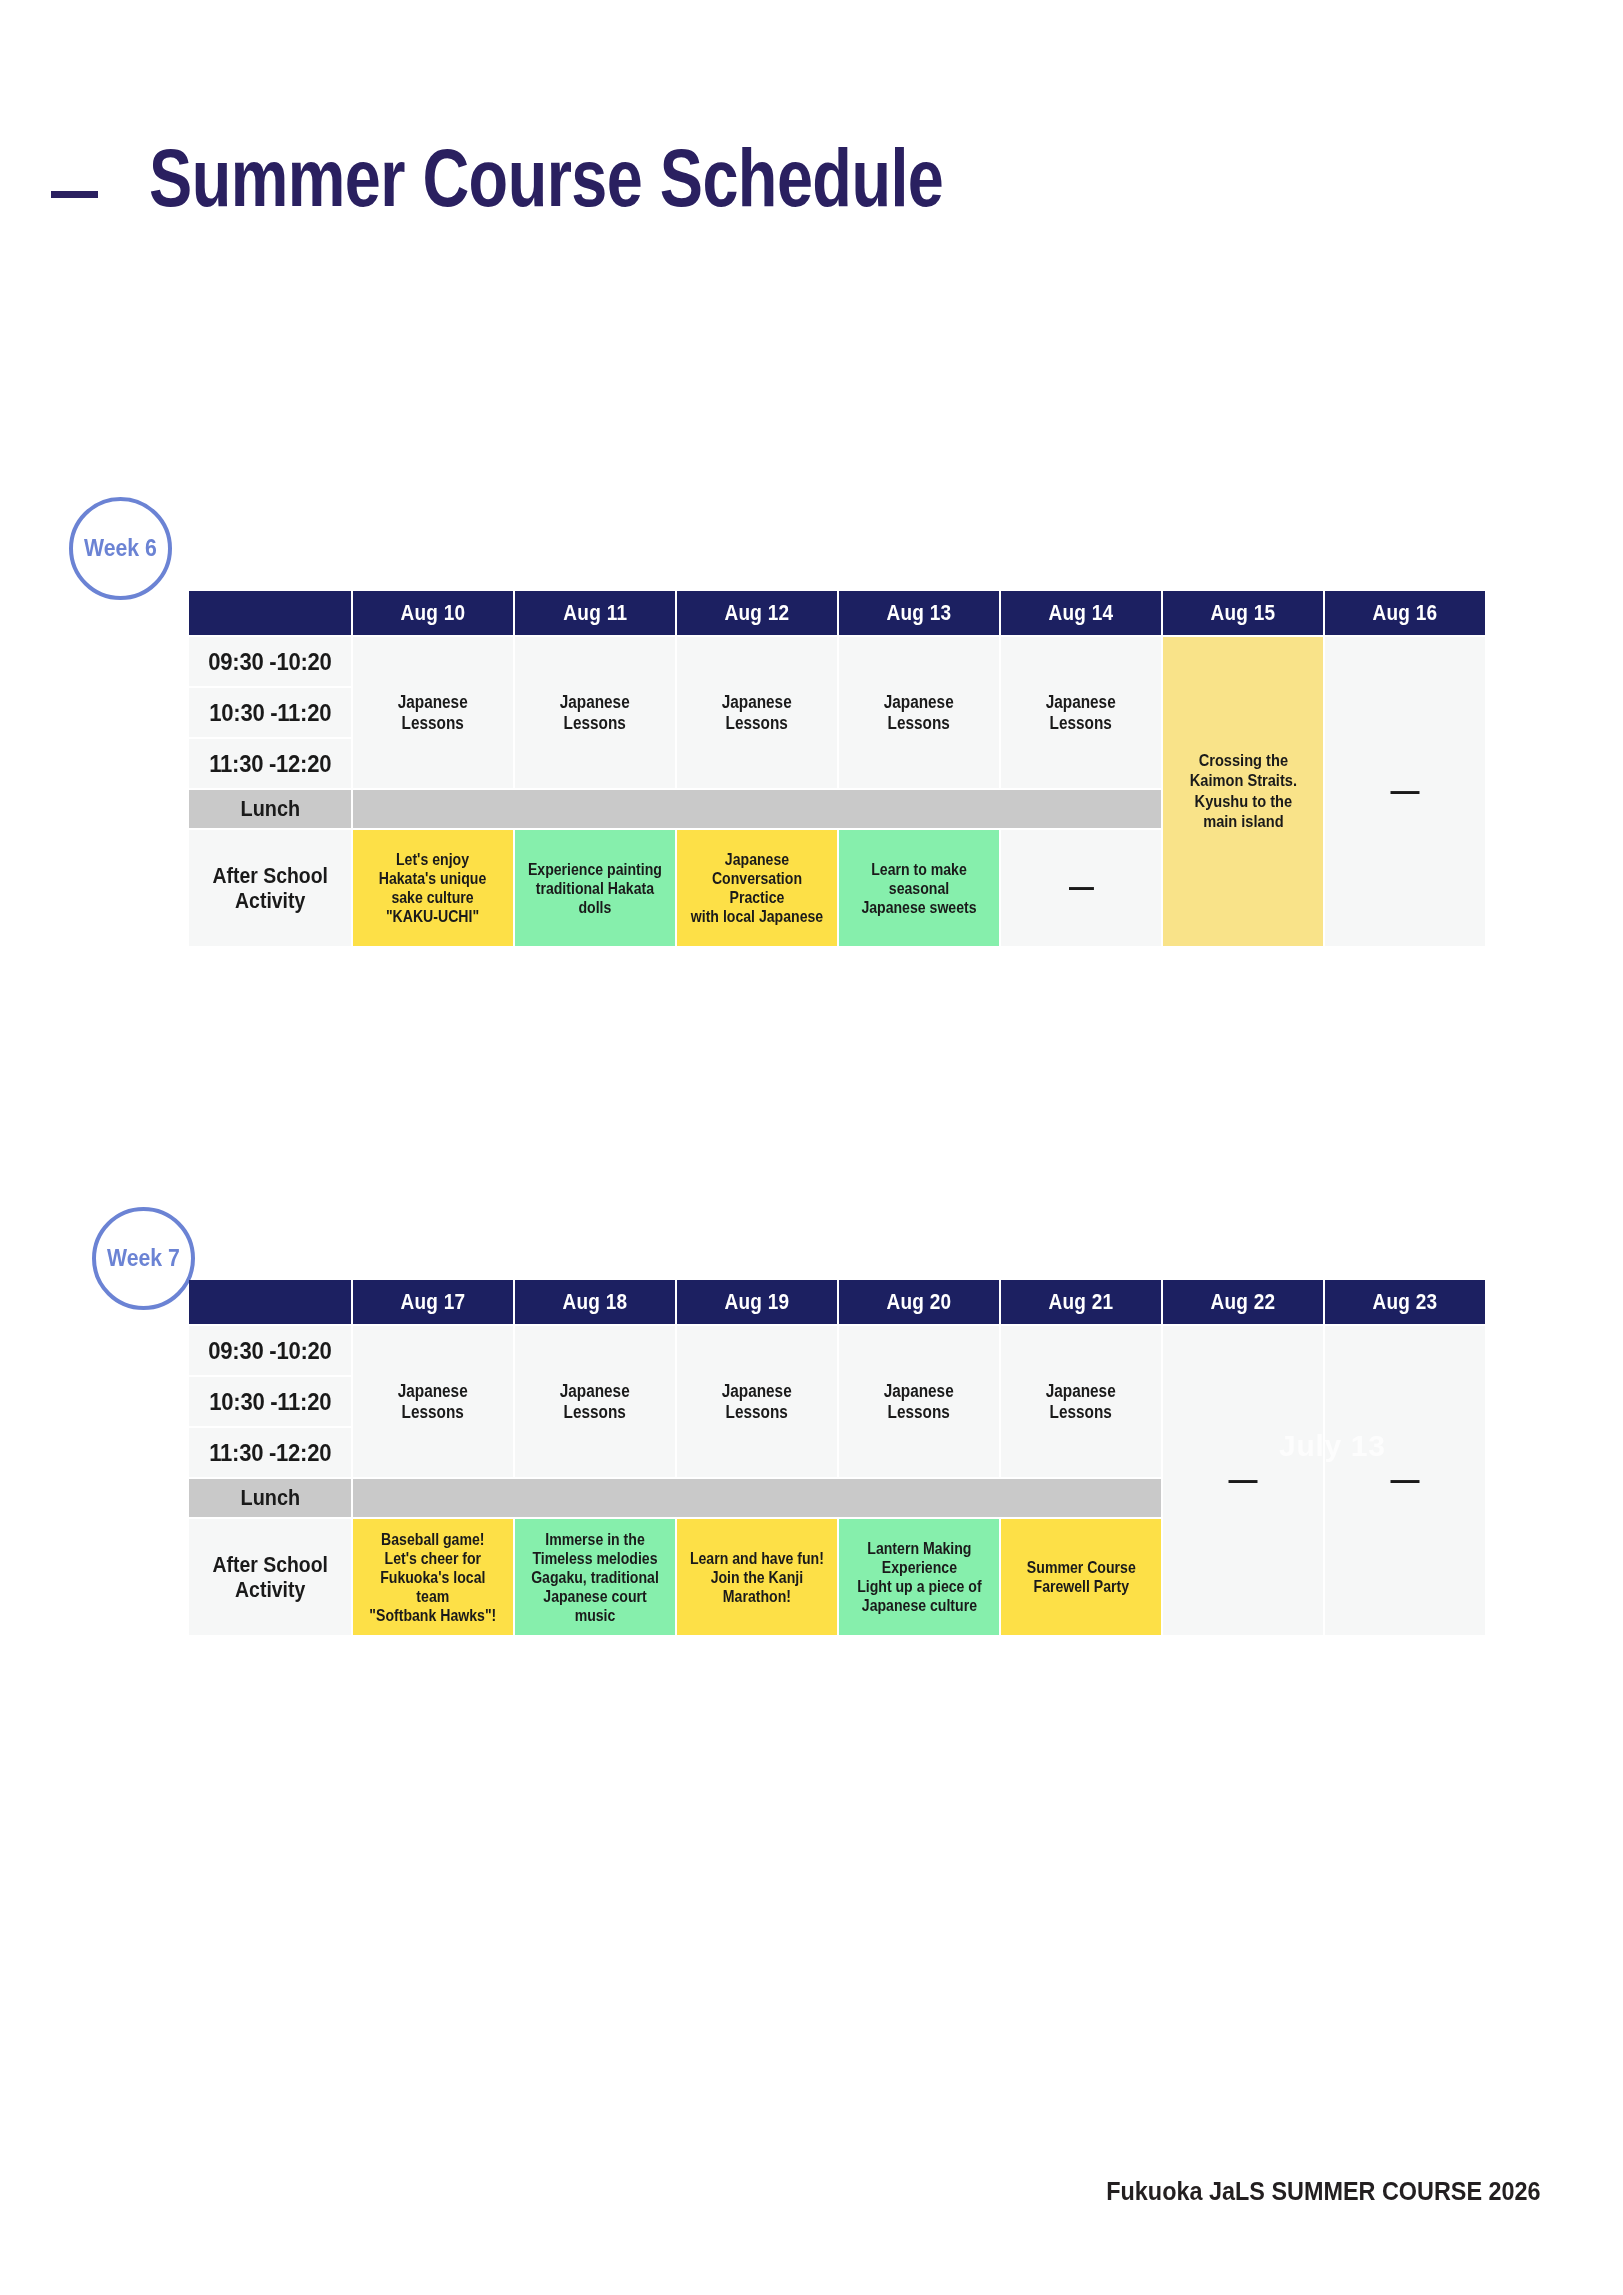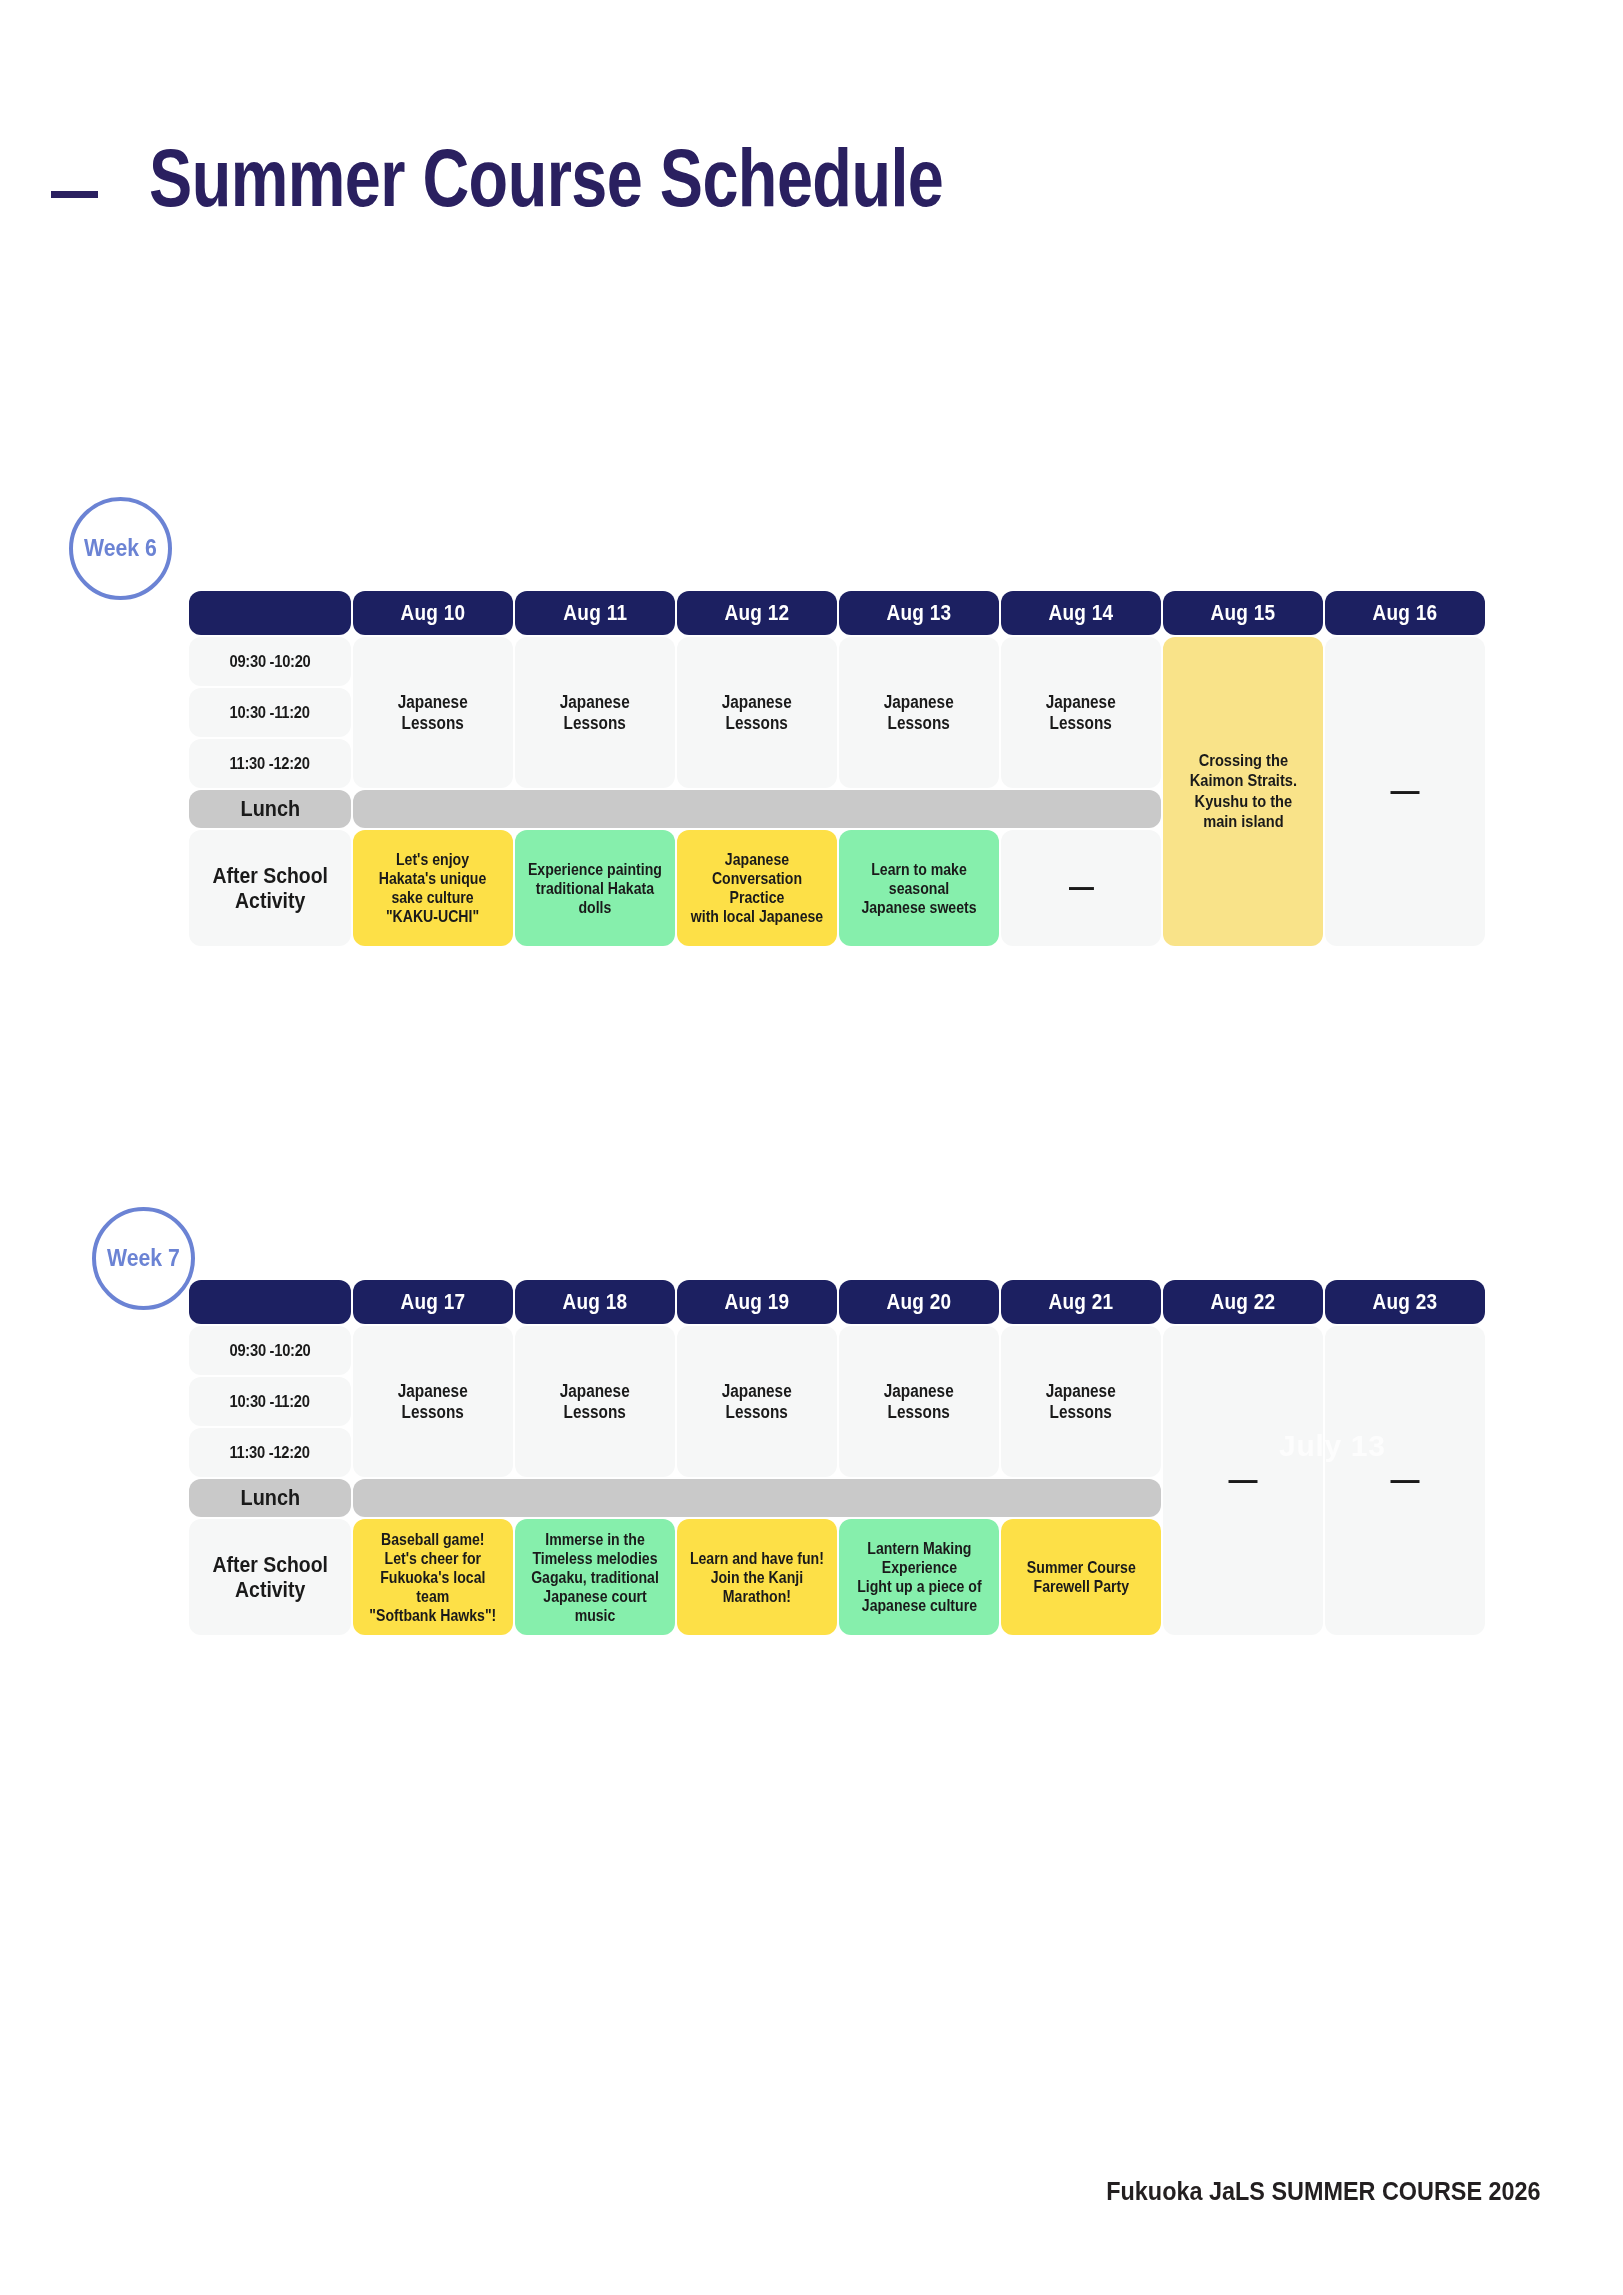--- a/index.html
+++ b/index.html
@@ -70,40 +70,39 @@
   .sched {
     position: absolute;
     border-collapse: separate;
     border-spacing: 2.6px 2.6px;
     table-layout: fixed;
   }
   .sched td {
     padding: 0;
     vertical-align: middle;
     text-align: center;
-    border-radius: 12px;
   }
 
   .col-time  { width: 162px; }
   .col-day   { width: 160px; }
 
   .hd {
     background: #1c2061;
     height: 44px;
     color: #ffffff;
     font-size: 21.6px;
     font-weight: 700;
     letter-spacing: 0.3px;
   }
   .hd span { display: inline-block; transform: scaleX(0.88); }
   .hd-blank { background: #1c2061; }
 
   .timelabel {
     height: 49px;
-    font-size: 16px;
+    font-size: 24px;
     font-weight: 700;
     color: #1a1a1a;
     background: #f6f7f7;
     letter-spacing: -0.3px;
     text-decoration: underline;
   }
   .timelabel span { display: inline-block; transform: scaleX(0.92); }
 
   .lesson {
     font-size: 18.3px;

